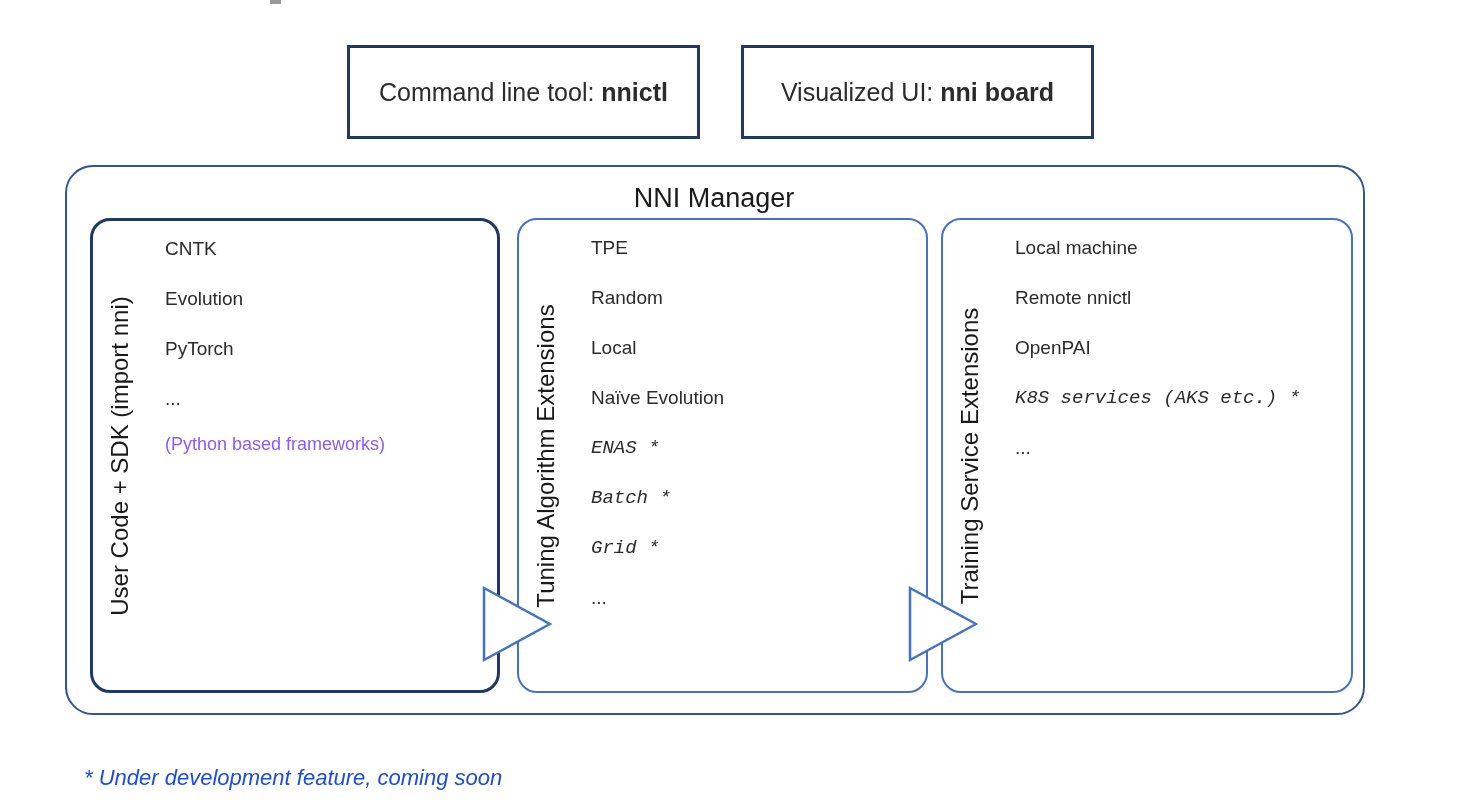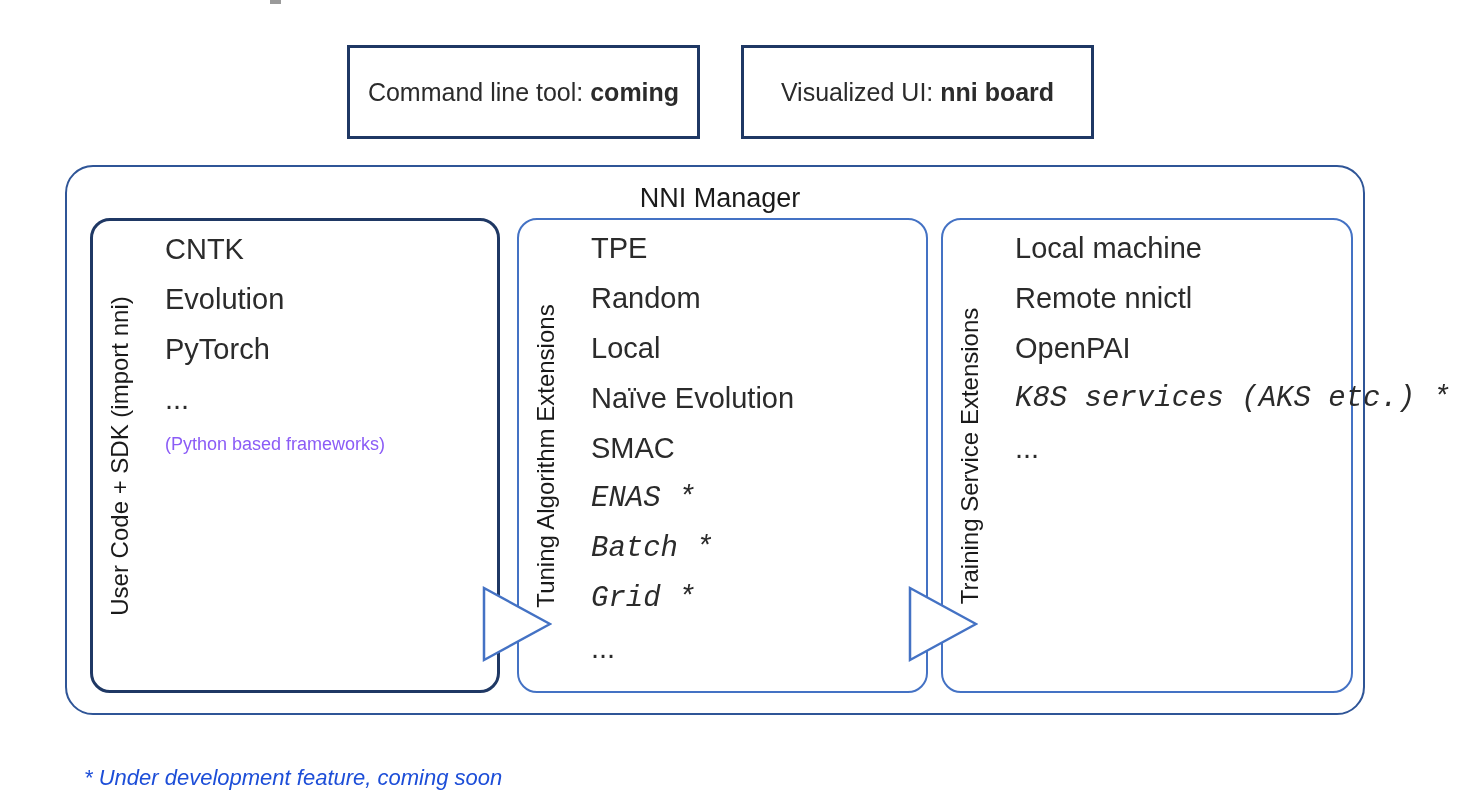--- a/index.html
+++ b/index.html
@@ -16,60 +16,60 @@
   }
   .top-box .bold{font-weight:bold;}
   #top-box-1{left:347px;}
   #top-box-2{left:741px;}
   
   .manager-box{
     position:absolute;left:65px;top:165px;width:1300px;height:550px;box-sizing:border-box;
     border:2.5px solid #2f5597;border-radius:28px;
   }
   .manager-title{
-    position:absolute;left:70px;top:183px;width:1300px;text-align:center;
+    position:absolute;left:64px;top:183px;width:1300px;text-align:center;
     font-size:27px;color:#1a1a1a;
   }
   
   .col{
     position:absolute;top:218px;height:475px;box-sizing:border-box;border-radius:20px;
     background:#fff;
   }
   #col-user{left:90px;width:410px;border:3px solid #1f3864;}
   #col-tuning{left:517px;width:411px;border:2.5px solid #4472c4;}
   #col-training{left:941px;width:412px;border:2.5px solid #4472c4;}
   .vlabel{
     position:absolute;left:0;top:0;bottom:0;width:54px;
     display:flex;align-items:center;justify-content:center;
   }
   .vlabel span{
     transform:rotate(-90deg);white-space:nowrap;font-size:24px;color:#1a1a1a;
   }
   .items{position:absolute;left:72px;top:3px;right:8px;}
-  .item{height:50px;display:flex;align-items:center;font-size:29px;white-space:nowrap;}
+  .item{height:50px;display:flex;align-items:center;font-size:19px;white-space:nowrap;}
   .item.it{font-style:italic;font-family:Liberation Mono, monospace;}
   .item.small{height:40px;font-size:18px;color:#8b5cf6;}
   
   .arrow{position:absolute;width:70px;height:78px;top:585px;}
   #arrow-1{left:482px;}
   #arrow-2{left:908px;}
   
   .footnote{
     position:absolute;left:84px;top:765px;font-size:22px;font-style:italic;color:#1d4ed8;
     white-space:nowrap;
   }
 </style>
 </head>
 <body>
 
 <div class="canvas">
 
   <div class="artifact"></div>
 
-  <div class="top-box" id="top-box-1"><span>Command line tool: </span><span class="bold">coming</span></div>
+  <div class="top-box" id="top-box-1"><span>Command line tool: </span><span class="bold">nnictl</span></div>
 
   <div class="top-box" id="top-box-2"><span>Visualized UI: </span><span class="bold">nni board</span></div>
 
   <div class="manager-box"></div>
   <div class="manager-title">NNI Manager</div>
 
   <div class="col" id="col-user">
     <div class="vlabel">
       <span>User Code + SDK (import nni)</span>
     </div>
@@ -84,21 +84,20 @@
 
   <div class="col" id="col-tuning">
     <div class="vlabel">
       <span>Tuning Algorithm Extensions</span>
     </div>
     <div class="items">
       <div class="item">TPE</div>
       <div class="item">Random</div>
       <div class="item">Local</div>
       <div class="item">Naïve Evolution</div>
-      <div class="item">SMAC</div>
       <div class="item it">ENAS *</div>
       <div class="item it">Batch *</div>
       <div class="item it">Grid *</div>
       <div class="item">...</div>
     </div>
   </div>
 
   <div class="col" id="col-training">
     <div class="vlabel">
       <span>Training Service Extensions</span>

